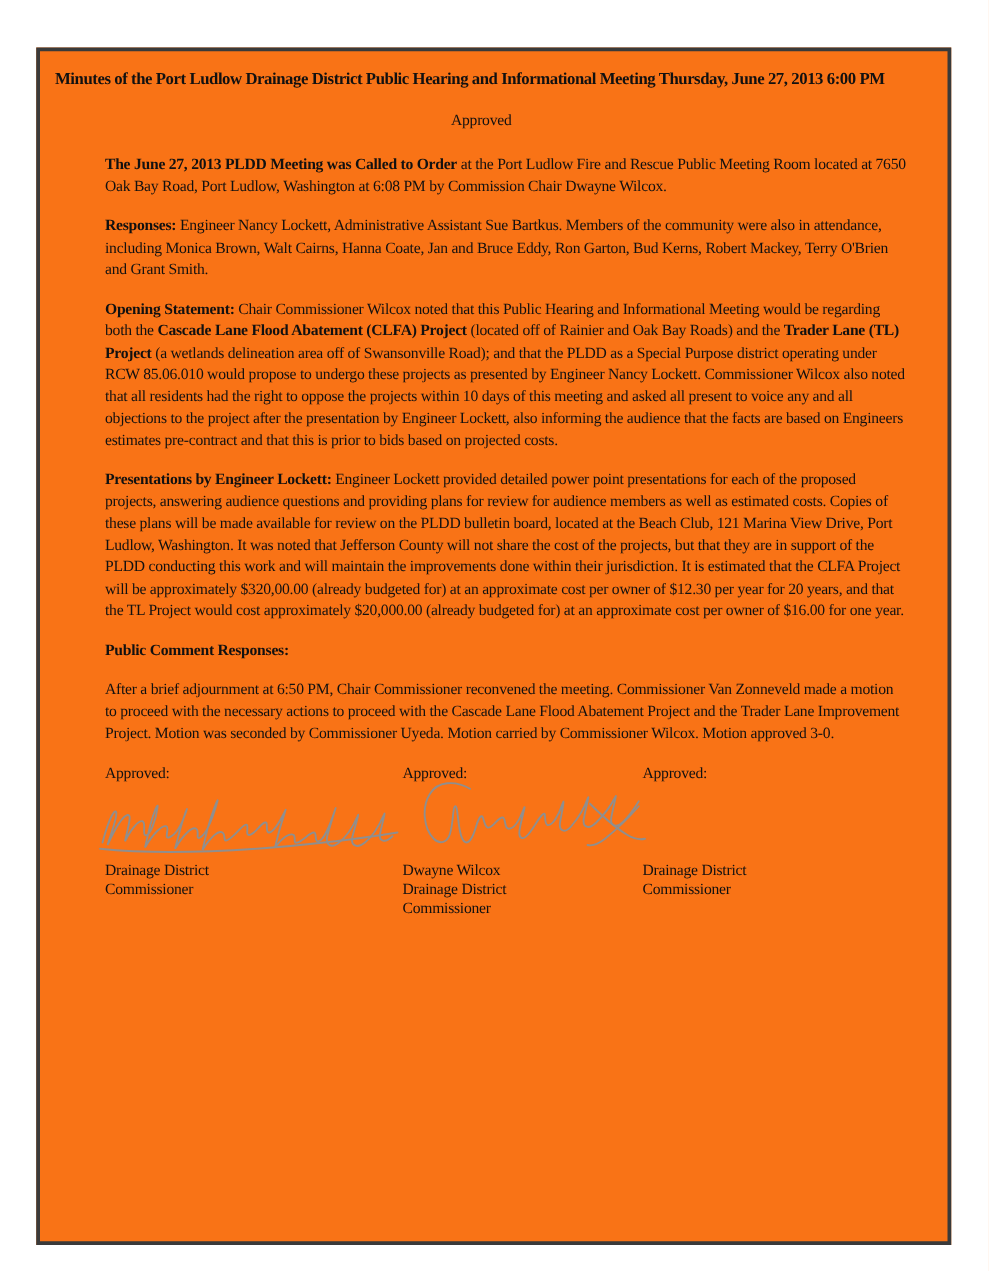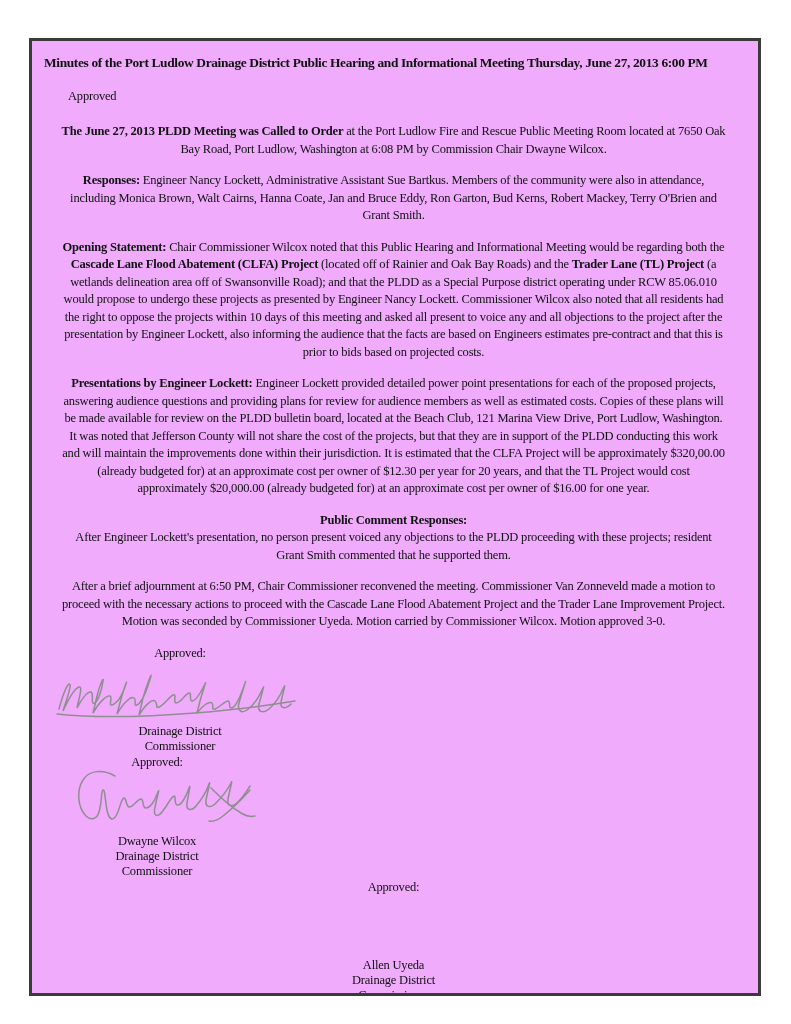--- a/index.html
+++ b/index.html
@@ -15,59 +15,57 @@
     color: #111111;
     -webkit-font-smoothing: antialiased;
   }
   .page {
     position: absolute;
     left: 29px;
     top: 38px;
     width: 732px;
     height: 958px;
     border: 3px solid #3a3a3a;
-    background: #f0abfc;
+    background: #f97316;
     box-sizing: border-box;
     overflow: hidden;
   }
   .content {
     padding: 13px 30px 0 10px;
     font-size: 12.5px;
     line-height: 17.5px;
     letter-spacing: -0.2px;
   }
   .doc-title {
     font-weight: bold;
     font-size: 13.4px;
     letter-spacing: -0.35px;
     white-space: nowrap;
     margin: 0 0 0 2px;
   }
   .status-line {
-    text-align: left;
+    text-align: center;
     margin: 16px 26px 18px 26px;
   }
   .body-block {
-    margin-left: 19px;
+    margin-left: 42px;
     margin-right: 2px;
-    text-align: center;
   }
   .para {
     margin: 0 0 14px 0;
   }
   .para .b {
     font-weight: bold;
   }
   .submitted-line {
     margin: 33px 0 0 0;
   }
   .sig-grid {
     display: flex;
     margin-top: 13px;
-    flex-direction: column;
   }
   .sig-col {
     box-sizing: border-box;
   }
   .sig-col.c0 { width: 238px; }
   .sig-col.c1 { width: 192px; }
   .sig-col.c2 { flex: 1; }
   .approved-label {
     margin: 0;
   }
@@ -96,21 +94,21 @@
 
     <p class="doc-title">Minutes of the Port Ludlow Drainage District Public Hearing and Informational Meeting Thursday, June 27, 2013 6:00 PM</p>
 
     <p class="status-line">Approved</p>
 
     <div class="body-block">
         <p class="para"><span class="b">The June 27, 2013 PLDD Meeting was Called to Order</span><span> at the Port Ludlow Fire and Rescue Public Meeting Room located at 7650 Oak Bay Road, Port Ludlow, Washington at 6:08 PM by Commission Chair Dwayne Wilcox.</span></p>
         <p class="para"><span class="b">Responses:</span><span> Engineer Nancy Lockett, Administrative Assistant Sue Bartkus. Members of the community were also in attendance, including Monica Brown, Walt Cairns, Hanna Coate, Jan and Bruce Eddy, Ron Garton, Bud Kerns, Robert Mackey, Terry O'Brien and Grant Smith.</span></p>
         <p class="para"><span class="b">Opening Statement:</span><span> Chair Commissioner Wilcox noted that this Public Hearing and Informational Meeting would be regarding both the </span><span class="b">Cascade Lane Flood Abatement (CLFA) Project</span><span> (located off of Rainier and Oak Bay Roads) and the </span><span class="b">Trader Lane (TL) Project</span><span> (a wetlands delineation area off of Swansonville Road); and that the PLDD as a Special Purpose district operating under RCW 85.06.010 would propose to undergo these projects as presented by Engineer Nancy Lockett. Commissioner Wilcox also noted that all residents had the right to oppose the projects within 10 days of this meeting and asked all present to voice any and all objections to the project after the presentation by Engineer Lockett, also informing the audience that the facts are based on Engineers estimates pre-contract and that this is prior to bids based on projected costs.</span></p>
         <p class="para"><span class="b">Presentations by Engineer Lockett:</span><span> Engineer Lockett provided detailed power point presentations for each of the proposed projects, answering audience questions and providing plans for review for audience members as well as estimated costs. Copies of these plans will be made available for review on the PLDD bulletin board, located at the Beach Club, 121 Marina View Drive, Port Ludlow, Washington. It was noted that Jefferson County will not share the cost of the projects, but that they are in support of the PLDD conducting this work and will maintain the improvements done within their jurisdiction. It is estimated that the CLFA Project will be approximately $320,00.00 (already budgeted for) at an approximate cost per owner of $12.30 per year for 20 years, and that the TL Project would cost approximately $20,000.00 (already budgeted for) at an approximate cost per owner of $16.00 for one year.</span></p>
-        <p class="para"><span class="b">Public Comment Responses:</span><br><span>After Engineer Lockett's presentation, no person present voiced any objections to the PLDD proceeding with these projects; resident Grant Smith commented that he supported them.</span></p>
+        <p class="para"><span class="b">Public Comment Responses:</span><br></p>
         <p class="para"><span>After a brief adjournment at 6:50 PM, Chair Commissioner reconvened the meeting. Commissioner Van Zonneveld made a motion to proceed with the necessary actions to proceed with the Cascade Lane Flood Abatement Project and the Trader Lane Improvement Project. Motion was seconded by Commissioner Uyeda. Motion carried by Commissioner Wilcox. Motion approved 3-0.</span></p>
       </div>
 
     <div class="body-block">
 
       <div class="sig-grid">
 
         <div class="sig-col c0">
           <p class="approved-label">Approved:</p>
           <div class="sig-box">
@@ -142,21 +140,20 @@
             <p class="nm">Dwayne Wilcox</p>
             <p>Drainage District</p>
             <p>Commissioner</p>
           </div>
         </div>
 
         <div class="sig-col c2">
           <p class="approved-label">Approved:</p>
           <div class="sig-box"></div>
           <div class="signer">
-            <p class="nm">Allen Uyeda</p>
             <p>Drainage District</p>
             <p>Commissioner</p>
           </div>
         </div>
 
       </div>
     </div>
 
   </div>
 </div>

